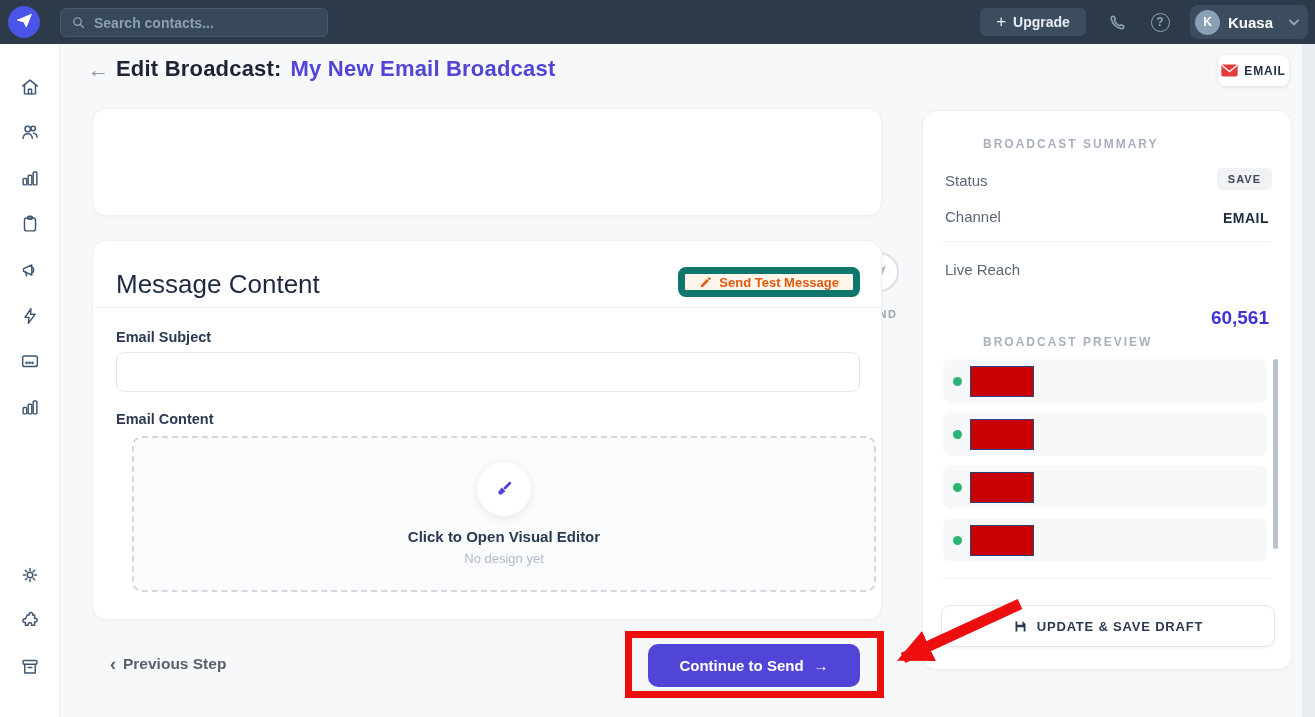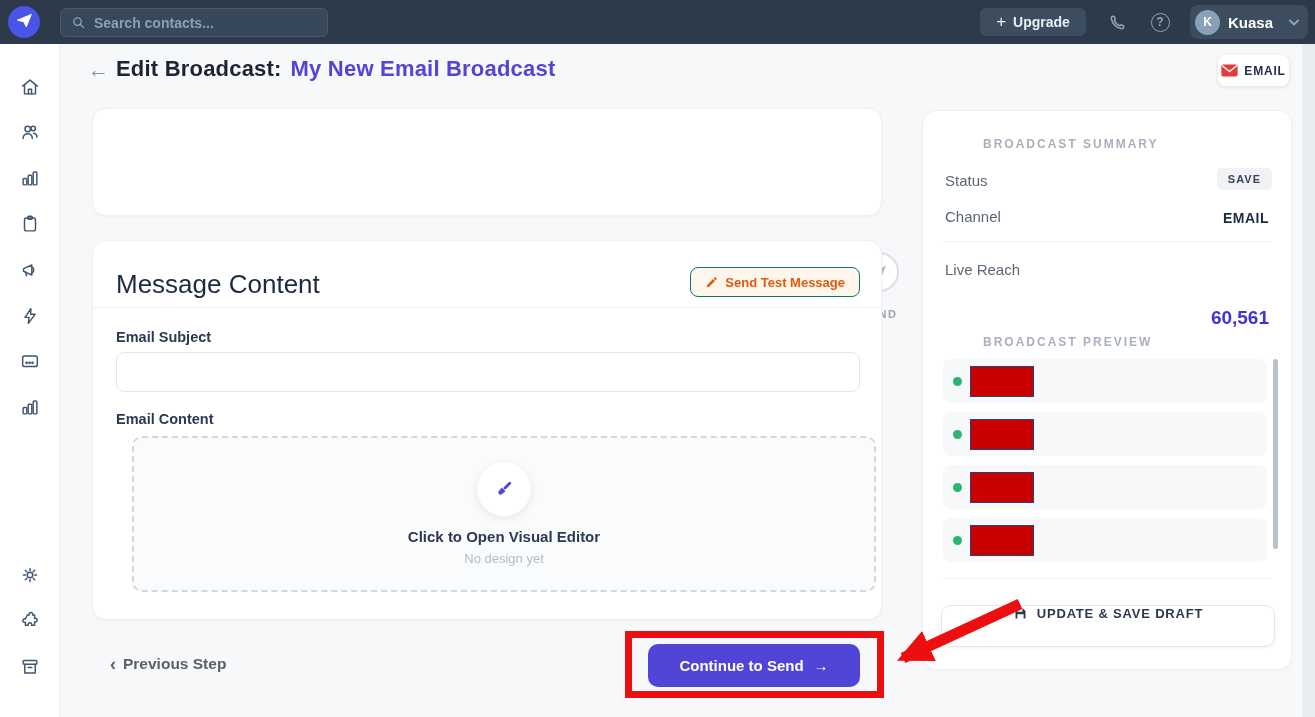--- a/index.html
+++ b/index.html
@@ -45,21 +45,21 @@
   .step-done { left:167px; top:140px; width:46px; height:46px; background:var(--green,#2bb573); }
   .step-active { left:468px; top:143px; width:40px; height:40px; background:#ffffff; border:2px solid var(--accent,#5145d8); box-shadow:0 0 0 4px rgba(81,69,216,.14); }
   .step-next { left:766px; top:143px; width:40px; height:40px; background:#ffffff; border:2px solid #dcdfe5; }
   .step-label { position:absolute; top:199px; font-size:11px; font-weight:bold; letter-spacing:1.6px; text-align:center; width:120px; }
   .lbl-audience { left:130px; color:var(--green,#2bb573); }
   .lbl-content { left:428px; color:var(--accent,#5145d8); }
   .lbl-send { left:726px; color:#9aa3ad; }
 
   
   .msg-title { position:absolute; left:23px; top:28px; font-size:26px; font-weight:normal; color:#1d2940; }
-  .send-test-btn { position:absolute; right:21px; top:26px; height:30px; padding:0 14px; background:#fff6eb; border:1px solid #0f766e; border-radius:8px; display:flex; align-items:center; gap:7px; color:var(--orange,#e2590e); font-size:13px; font-weight:bold; cursor:pointer; font-family:inherit; }
+  .send-test-btn { position:absolute; right:21px; top:26px; height:30px; padding:0 14px; background:#fff6eb; border:7px solid #0f766e; border-radius:8px; display:flex; align-items:center; gap:7px; color:var(--orange,#e2590e); font-size:13px; font-weight:bold; cursor:pointer; font-family:inherit; }
   .msg-divider { position:absolute; left:0; top:66px; width:100%; height:1px; background:#edeff2; }
   .field-label { position:absolute; left:23px; font-size:14.5px; font-weight:bold; color:#2a3a52; }
   .subject-input { position:absolute; left:23px; top:111px; width:744px; height:40px; border:1px solid #e4e7ec; border-radius:8px; background:#ffffff; font-family:inherit; font-size:14px; padding:0 12px; color:#2a3a52; outline:none; }
   .editor-drop { position:absolute; left:39px; top:195px; width:744px; height:156px; border:2px dashed #d3d8de; border-radius:10px; background:#fafbfc; display:flex; flex-direction:column; align-items:center; justify-content:center; cursor:pointer; }
   .brush-circle { width:54px; height:54px; background:#ffffff; border-radius:50%; box-shadow:0 2px 8px rgba(30,40,60,.10); display:flex; align-items:center; justify-content:center; }
   .editor-cta { margin-top:12px; font-size:15px; font-weight:bold; color:#2a3a52; }
   .editor-sub { margin-top:6px; font-size:13px; color:#b3bac6; }
 
   
   .prev-step { position:absolute; left:110px; top:655px; font-size:15.5px; font-weight:bold; color:#57616e; cursor:pointer; display:flex; align-items:center; gap:7px; }
@@ -73,21 +73,21 @@
   .sum-label { position:absolute; left:22px; font-size:15px; color:#5b6675; }
   .draft-badge { position:absolute; right:19px; top:57px; background:#f1f2f5; border-radius:5px; padding:5px 11px; font-size:11px; font-weight:bold; letter-spacing:1px; color:#3b4759; }
   .channel-value { position:absolute; right:22px; top:99px; font-size:14px; font-weight:bold; letter-spacing:.5px; color:#1e2c41; }
   .sum-divider { position:absolute; left:20px; right:20px; height:1px; background:#eef0f3; }
   .reach-value { position:absolute; right:22px; top:148px; font-size:19px; font-weight:bold; color:#4034d4;margin-top:48px; }
   .aud-list { position:absolute; left:20px; top:248px; width:330px; }
   .aud-row { position:relative; width:324px; height:44px; background:#f7f8f9; border-radius:8px; margin-bottom:9px; }
   .dot { position:absolute; left:10px; top:18px; width:9px; height:9px; border-radius:50%; background:var(--green,#2bb573); }
   .redaction { position:absolute; left:27px; top:7px; width:64px; height:31px; background:var(--redaction,#c80000); border:1.5px solid #29427c; }
   .list-scrollbar { position:absolute; left:350px; top:248px; width:5px; height:190px; border-radius:3px; background:#b9c2cc; }
-  .save-btn { position:absolute; left:18px; top:494px; width:334px; height:42px; background:#ffffff; border:1px solid #e2e6ea; border-radius:10px; box-shadow:0 1px 3px rgba(30,40,60,.06); display:flex; justify-content:center; gap:9px; font-size:13px; font-weight:bold; letter-spacing:.8px; color:#2b3950; cursor:pointer; font-family:inherit; }
+  .save-btn { position:absolute; left:18px; top:494px; width:334px; height:42px; background:#ffffff; border:1px solid #e2e6ea; border-radius:10px; box-shadow:0 1px 3px rgba(30,40,60,.06); display:flex; align-items:center; justify-content:center; gap:9px; font-size:13px; font-weight:bold; letter-spacing:.8px; color:#2b3950; cursor:pointer; font-family:inherit; }
 
   .page-scrollbar { position:absolute; left:1302px; top:44px; width:13px; height:673px; background:#e8edf2; z-index:25; }
 </style>
 </head>
 <body>
 
 <div id="app">
 
   <div class="topbar">
     <div class="logo">

